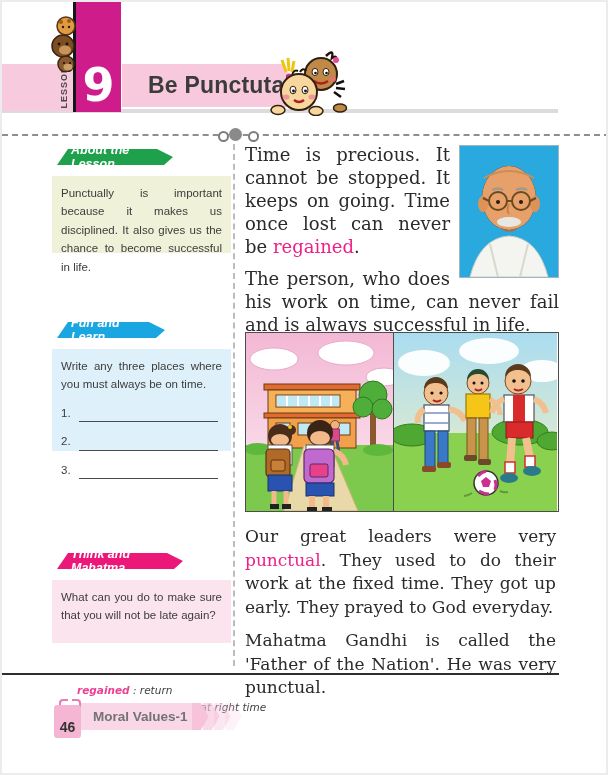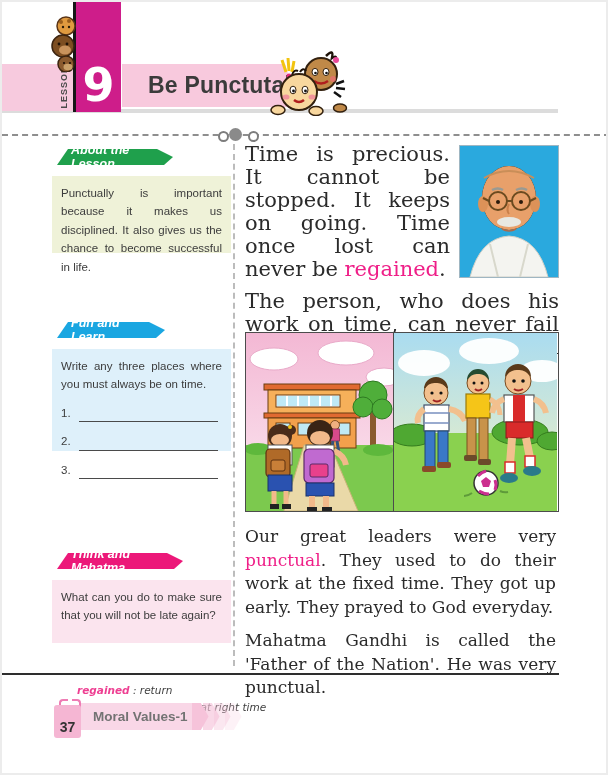--- a/index.html
+++ b/index.html
@@ -54,21 +54,21 @@
   .box-about{top:174px;height:77px;background:#eff2d8;}
   .box-fun{top:347px;height:102px;background:#def0fa;}
   .box-think{top:578px;height:63px;background:#fbe4ee;}
   .blank-row{display:flex;align-items:flex-end;margin-top:10px;}
   .blank-num{flex:0 0 18px;}
   .blank-line{flex:1;border-bottom:1.5px solid #4a4a4a;height:12px;margin-right:4px;}
   
   .main-col{
     position:absolute;left:243px;top:141px;width:314px;
     font-family:"DejaVu Serif","Liberation Serif",serif;
-    font-size:21px;line-height:23px;color:#2b2b2b;text-align:justify;
+    font-size:18px;line-height:23px;color:#2b2b2b;text-align:justify;
   }
   .main-col p{margin:0 0 9px 0;}
   .hl{color:#ef1f88;}
   .gandhi{
     float:right;width:100px;height:133px;margin:2px 0 6px 9px;background:#2aa9de;
     border:1px solid #9fb6c2;box-sizing:border-box;
   }
   .illustration{position:absolute;left:243px;top:330px;width:314px;height:180px;display:flex;}
   .illu-panel{height:180px;border:1px solid #4c4c4c;box-sizing:border-box;}
   .illu-left{width:149px;}
@@ -374,21 +374,21 @@
   </div>
 
   <div class="footer-rule"></div>
   <div class="glossary">
     <div><span class="term">regained</span><span> : </span><span>return</span></div>
     <div><span class="term">punctual</span><span> : </span><span>doing work at right time</span></div>
   </div>
   <span class="badge-tick tick-l"></span>
   <span class="badge-tick tick-r"></span>
   <div class="page-badge">
-    <span>37</span>
+    <span>46</span>
   </div>
   <div class="book-banner">
     <span class="bb-main">Moral Values-1</span>
     <span class="chev"></span>
     <span class="chev chev2"></span>
     <span class="chev chev3"></span>
     <span class="chev chev4"></span>
   </div>
 
 </div>

